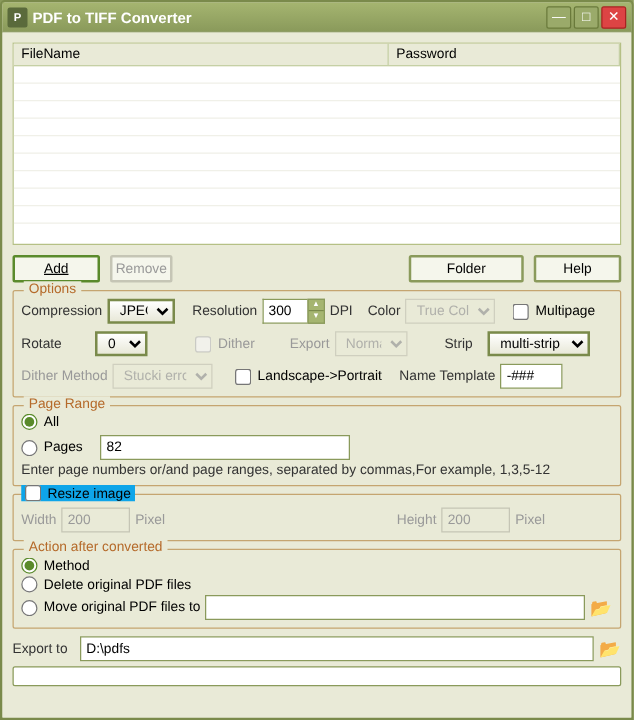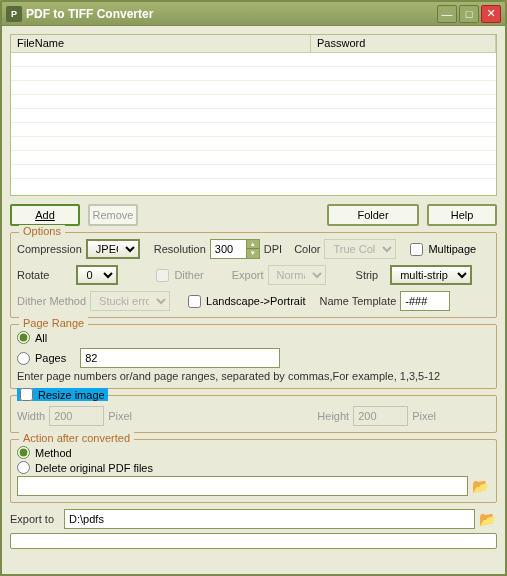--- a/index.html
+++ b/index.html
@@ -169,20 +169,24 @@
       <div class="legend">Action after converted</div>
       <label class="radio-lbl" style="margin-bottom:2px">
           <input type="radio" name="ac" checked="" style="">
           <span>Method</span>
         </label>
       <label class="radio-lbl" style="margin-bottom:2px">
           <input type="radio" name="ac" style="">
           <span>Delete original PDF files</span>
         </label>
       <div class="frow" style="margin-bottom:0">
+        <label class="radio-lbl">
+            <input type="radio" name="ac" style="">
+            <span>Move original PDF files to</span>
+          </label>
         <input type="text" style="flex: 1 1 0%;" value="">
         <span class="foldericon">📂</span>
       </div>
     </div>
 
     <div class="frow" style="margin-top:4px;margin-bottom:2px">
       <span class="lbl">Export to</span>
       <input type="text" style="flex: 1 1 0%; margin-left: 6px;" value="D:\pdfs">
       <span class="foldericon">📂</span>
     </div>

